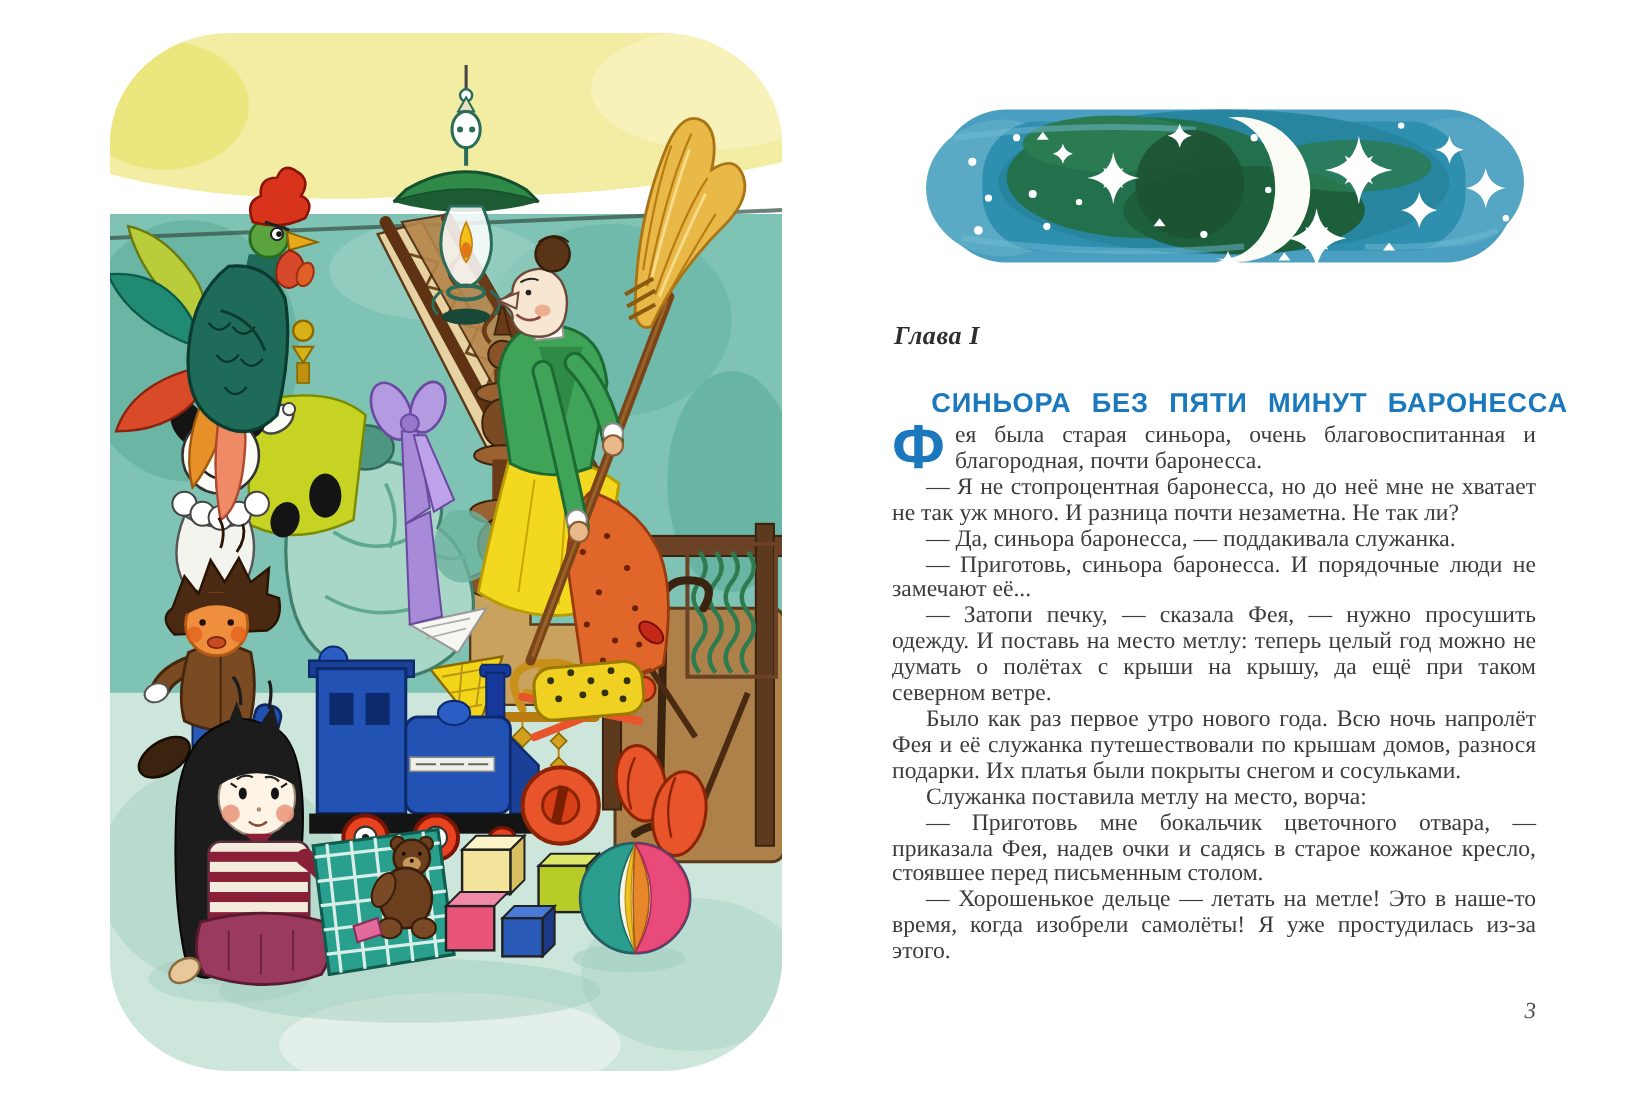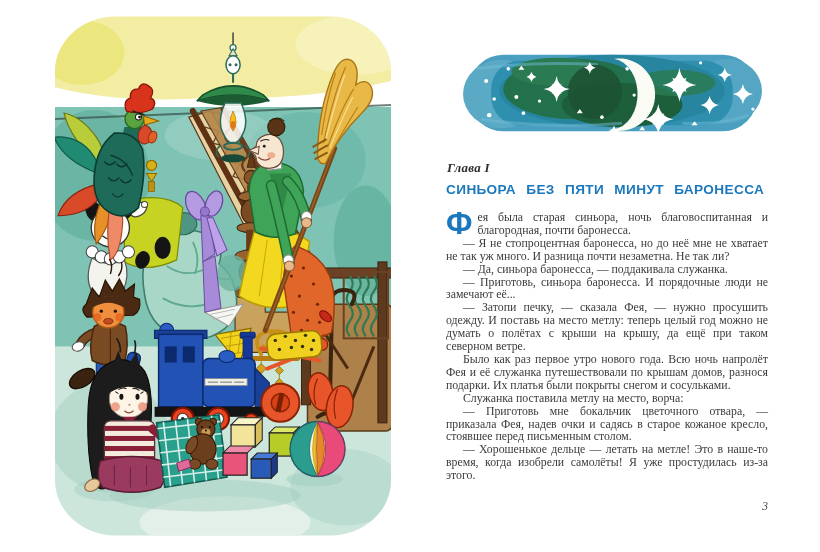--- a/index.html
+++ b/index.html
@@ -461,24 +461,24 @@
     <polygon points="60,27 63,31 57,31"></polygon>
     <polygon points="118,70 121,74 115,74"></polygon>
     <polygon points="180,87 183,91 177,91"></polygon>
     <polygon points="232,82 235,86 229,86"></polygon>
   </g>
 </svg>
 </figure>
 
 <div class="chapter">Глава I</div>
 
-<h1 class="title" style="margin:0;">СИНЬОРА  БЕЗ  ПЯТИ  МИНУТ  БАРОНЕССА</h1>
+<h1 class="title" style="margin:12px;text-align:right;">СИНЬОРА  БЕЗ  ПЯТИ  МИНУТ  БАРОНЕССА</h1>
 
 <div class="bodytext">
-  <p class="first"><span class="dropcap">Ф</span><span>ея была старая синьора, ночь благовоспитанная и благородная, почти баронесса.</span></p>
+  <p class="first"><span class="dropcap">Ф</span><span>ея была старая синьора, очень благовоспитанная и благородная, почти баронесса.</span></p>
   <p>— Я не стопроцентная баронесса, но до неё мне не хватает не так уж много. И разница почти незаметна. Не так ли?</p>
   <p>— Да, синьора баронесса, — поддакивала служанка.</p>
   <p>— Приготовь, синьора баронесса. И порядочные люди не замечают её...</p>
   <p>— Затопи печку, — сказала Фея, — нужно просушить одежду. И поставь на место метлу: теперь целый год можно не думать о полётах с крыши на крышу, да ещё при таком северном ветре.</p>
   <p>Было как раз первое утро нового года. Всю ночь напролёт Фея и её служанка путешествовали по крышам домов, разнося подарки. Их платья были покрыты снегом и сосульками.</p>
   <p>Служанка поставила метлу на место, ворча:</p>
   <p>— Приготовь мне бокальчик цветочного отвара, — приказала Фея, надев очки и садясь в старое кожаное кресло, стоявшее перед письменным столом.</p>
   <p>— Хорошенькое дельце — летать на метле! Это в наше-то время, когда изобрели самолёты! Я уже простудилась из-за этого.</p>
 </div>
 

